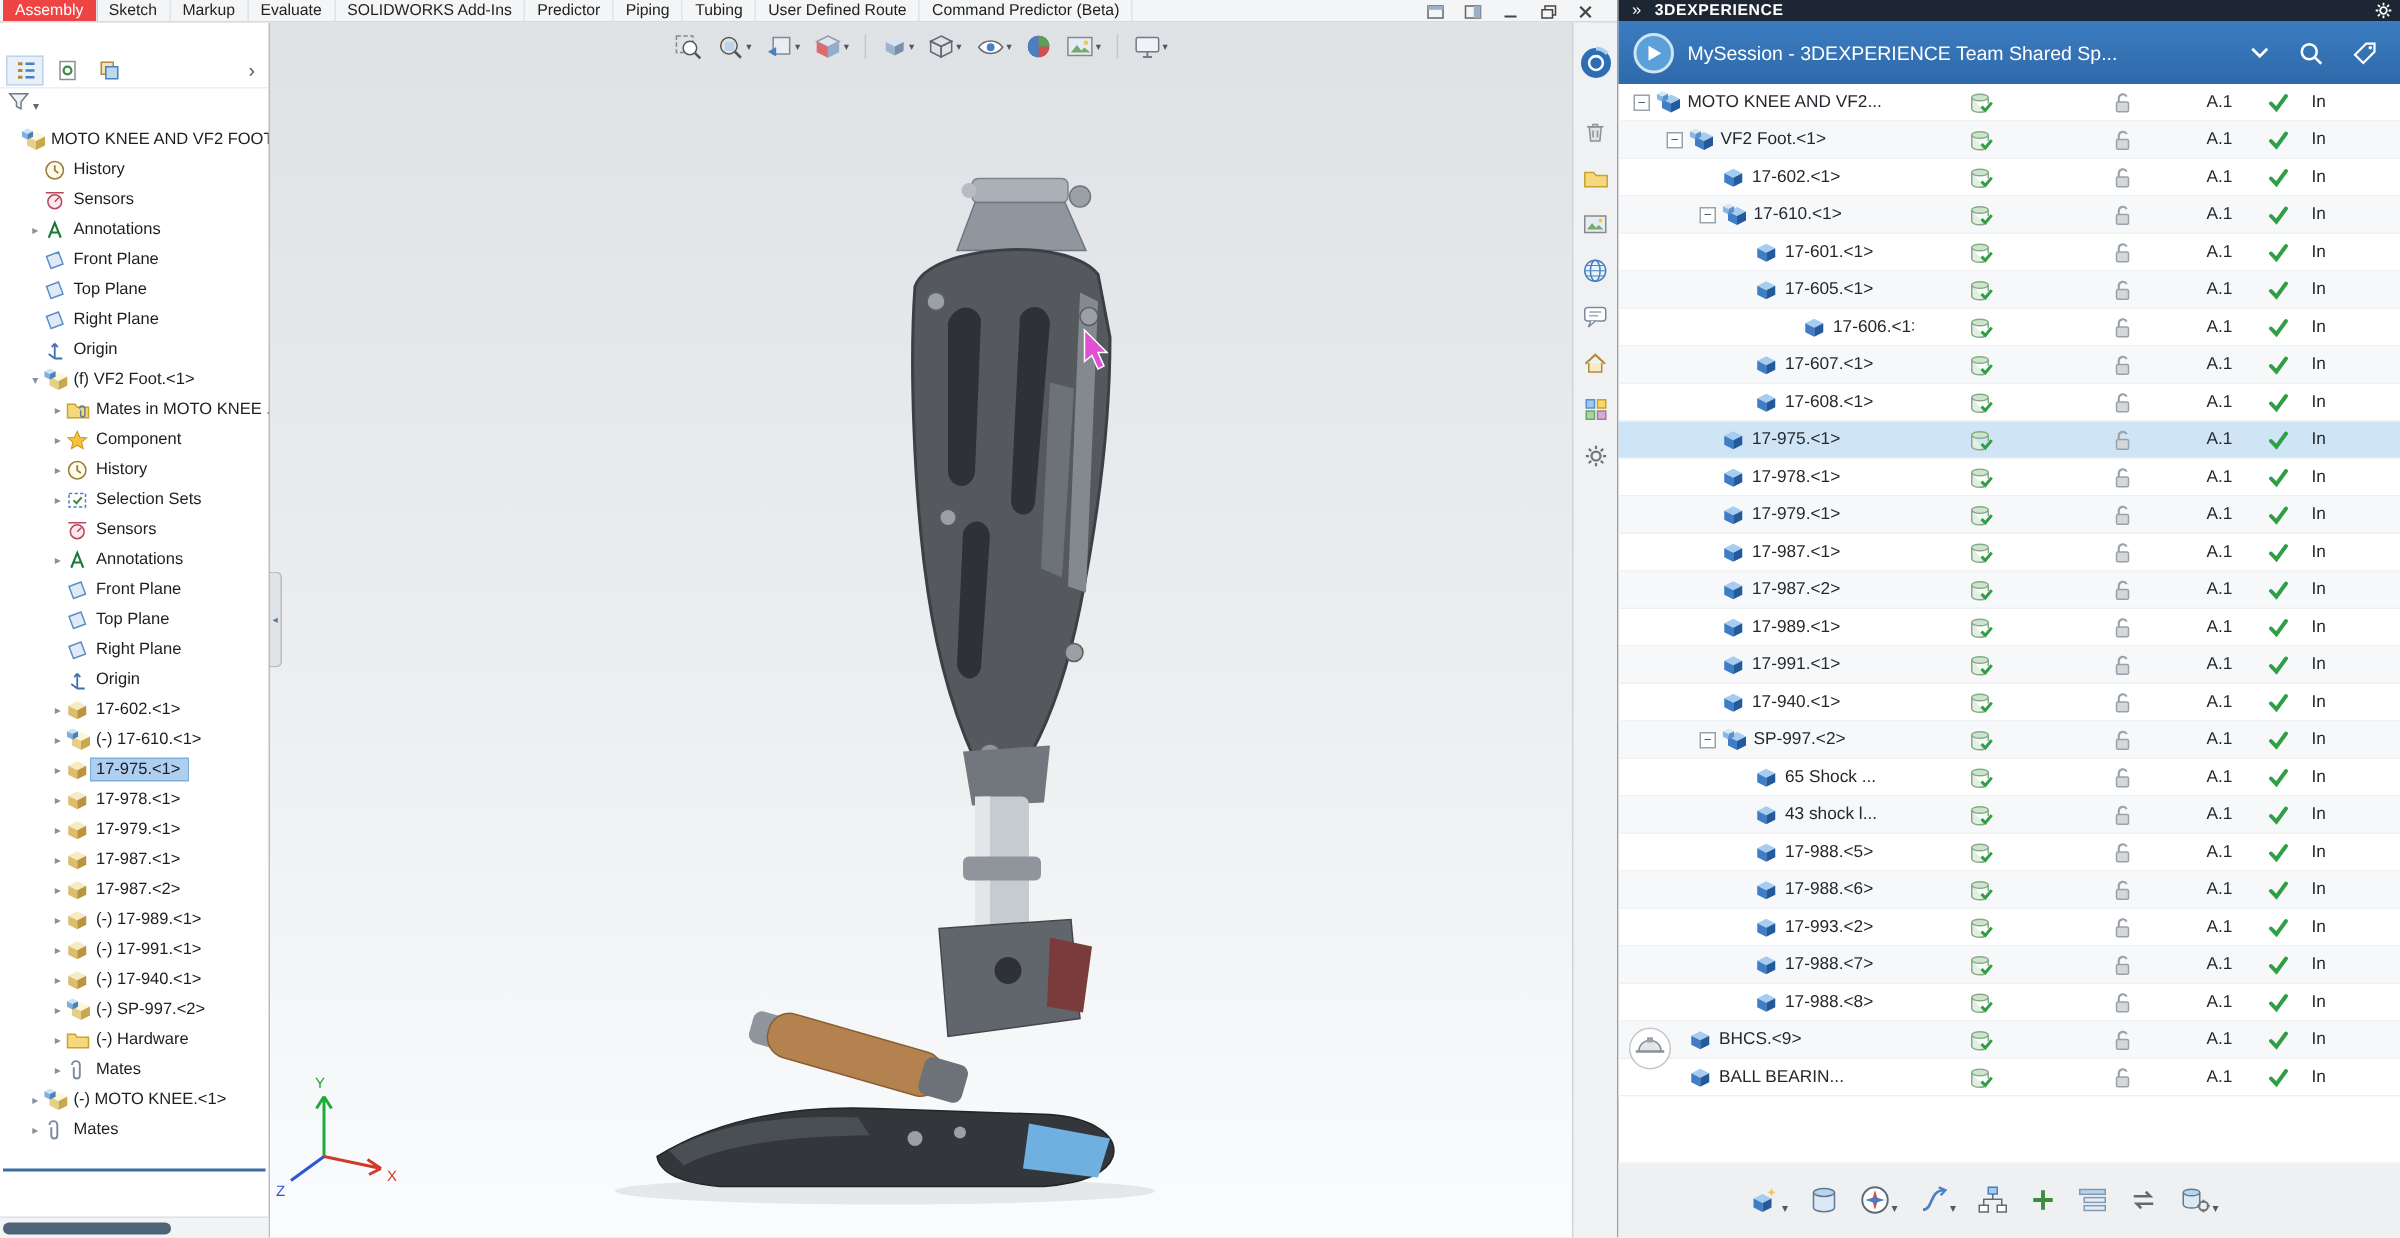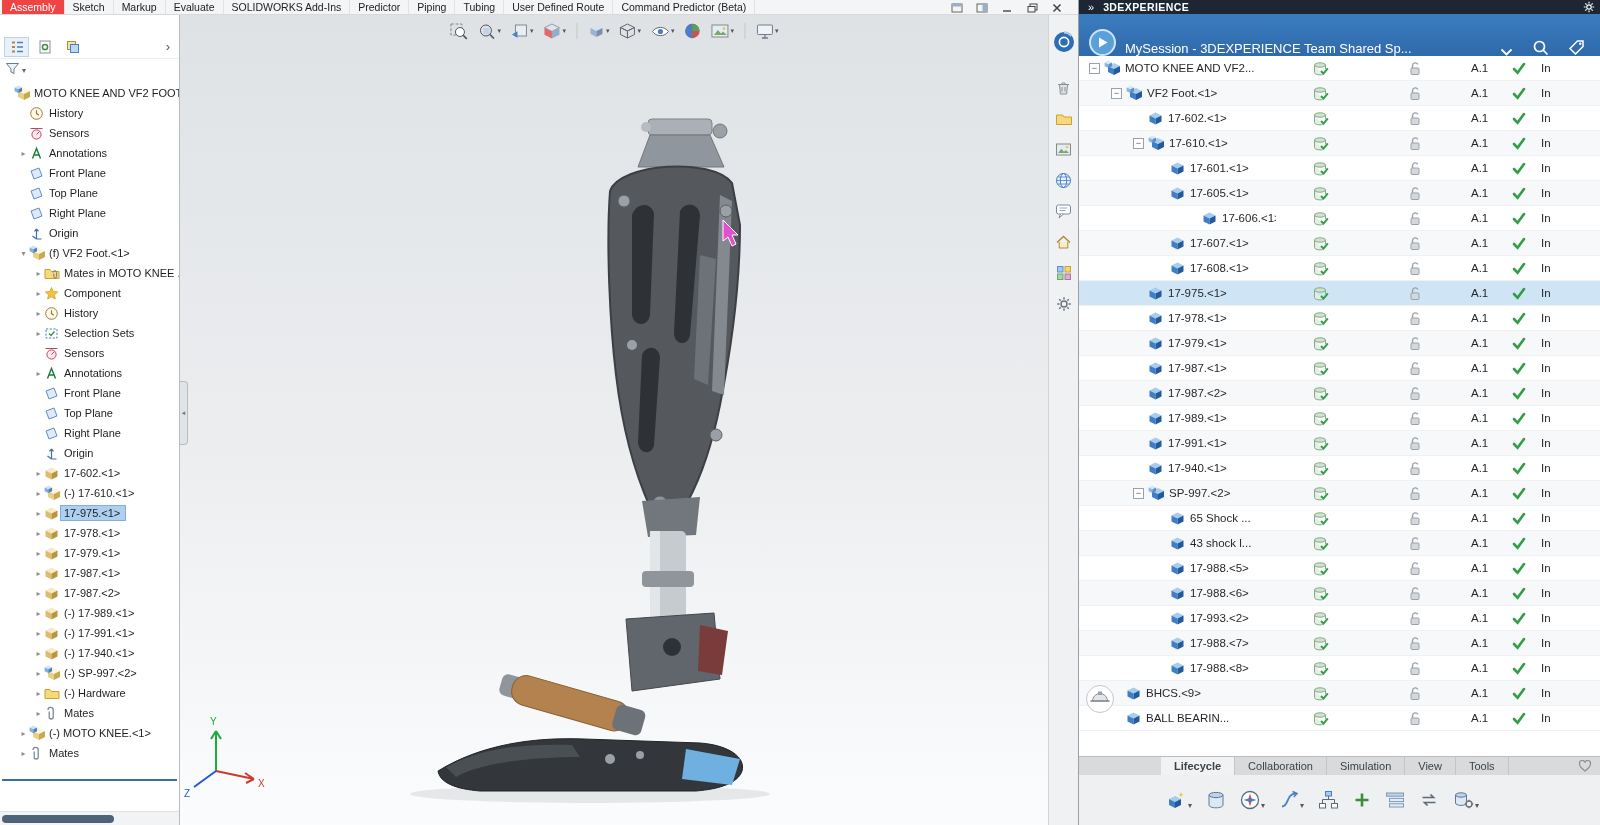--- a/index.html
+++ b/index.html
@@ -48,21 +48,21 @@
 .task-strip{position:absolute;left:1048px;top:15px;width:30px;bottom:0;background:#f0f1f3;border-left:1px solid #d2d5d8;display:flex;flex-direction:column;align-items:center;padding-top:16px;gap:9px;z-index:4}
 .tsi{width:22px;height:22px;display:flex;align-items:center;justify-content:center}
 .tsi.first{margin-bottom:14px}
 
 
 .dx{position:absolute;left:1078px;top:0;width:522px;height:825px;background:#fff;display:flex;flex-direction:column;border-left:1px solid #9aa0a6;z-index:6}
 .dx-title{height:14px;background:#1c2733;color:#fff;display:flex;align-items:center;font-size:10.5px;font-weight:bold;flex:0 0 14px}
 .dx-title .collapse{padding:0 9px;font-weight:normal;font-size:11px}
 .dx-title .t{flex:1;letter-spacing:.4px}
 .dx-title .gear{padding:0 5px;display:flex}
-.dx-session{height:42px;flex:0 0 42px;background:linear-gradient(180deg,#3b7cc0,#2f6aab);display:flex;align-items:flex-end;padding:0 10px;gap:9px;color:#fff}
+.dx-session{height:42px;flex:0 0 42px;background:linear-gradient(180deg,#3b7cc0,#2f6aab);display:flex;align-items:center;padding:0 10px;gap:9px;color:#fff}
 .dx-logo{width:27px;height:27px;border-radius:50%;background:#5ba0d8;border:2px solid #cfe4f5;display:flex;align-items:center;justify-content:center;flex:0 0 27px}
 .dx-session .st{font-size:13px;white-space:nowrap;overflow:hidden;flex:1}
 .sic{display:flex;align-items:center;padding:0 5px}
 .dx-head{height:24px;flex:0 0 24px;background:#e7e9eb;border-bottom:1px solid #c9cccf;display:grid;grid-template-columns:197px 88px 101px 36px 36px 1fr;align-items:center;font-size:11px;color:#3c4247}
 .hcell{padding-left:4px;border-right:1px solid #cfd2d5;height:100%;display:flex;align-items:center;white-space:nowrap;overflow:hidden}
 .hcell.c0{padding-left:13px}
 .dx-body{flex:1;overflow:hidden}
 .dxrow{height:25px;display:grid;grid-template-columns:197px 88px 101px 36px 36px 1fr;align-items:center;font-size:11.5px;color:#24282c;border-bottom:1px solid #f0f1f2;background:#fff}
 .dxrow:nth-child(even){background:#f7f8f9}
 .dxrow.sel{background:#cfe4f5}
@@ -1794,30 +1794,20 @@
           </div>
           <div class="dcell c3">A.1</div>
           <div class="dcell c4">
             <svg width="14" height="13" viewBox="0 0 14 13">
               <path d="M2 7l3.6 3.8L12 2" fill="none" stroke="#2f9e44" stroke-width="2.6" stroke-linecap="round"></path>
             </svg>
           </div>
           <div class="dcell c5">In</div>
         </div>
       </div>
-    <div class="dx-tabs">
-        <div class="btab on">Lifecycle</div>
-        <div class="btab">Collaboration</div>
-        <div class="btab">Simulation</div>
-        <div class="btab">View</div>
-        <div class="btab">Tools</div>
-        <div class="tabs-right"><svg width="14" height="12" viewBox="0 0 14 12">
-            <path d="M7 11C3 8 1.2 5.8 1.6 3.8A2.7 2.7 0 017 2.6a2.7 2.7 0 015.4 1.2C12.8 5.8 11 8 7 11z" fill="none" stroke="#8a9097" stroke-width="1.2"></path>
-          </svg></div>
-      </div>
     <div class="dx-toolbar">
         <div class="bbtn">
           <svg width="22" height="20" viewBox="0 0 22 20">
             <g transform="translate(3,5)">
               <polygon points="7,1 13,4 7,7 1,4" fill="#a6cdf0"></polygon>
               <polygon points="1,4 7,7 7,13 1,10" fill="#3f7ec7"></polygon>
               <polygon points="13,4 7,7 7,13 13,10" fill="#235a9c"></polygon>
             </g>
             <path d="M16 2l.8 2 2 .8-2 .8-.8 2-.8-2-2-.8 2-.8z" fill="#f2c94c"></path>
           </svg>

